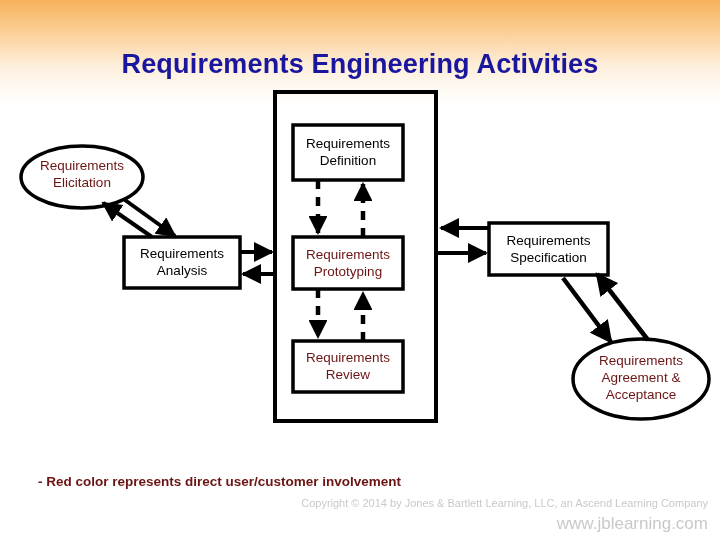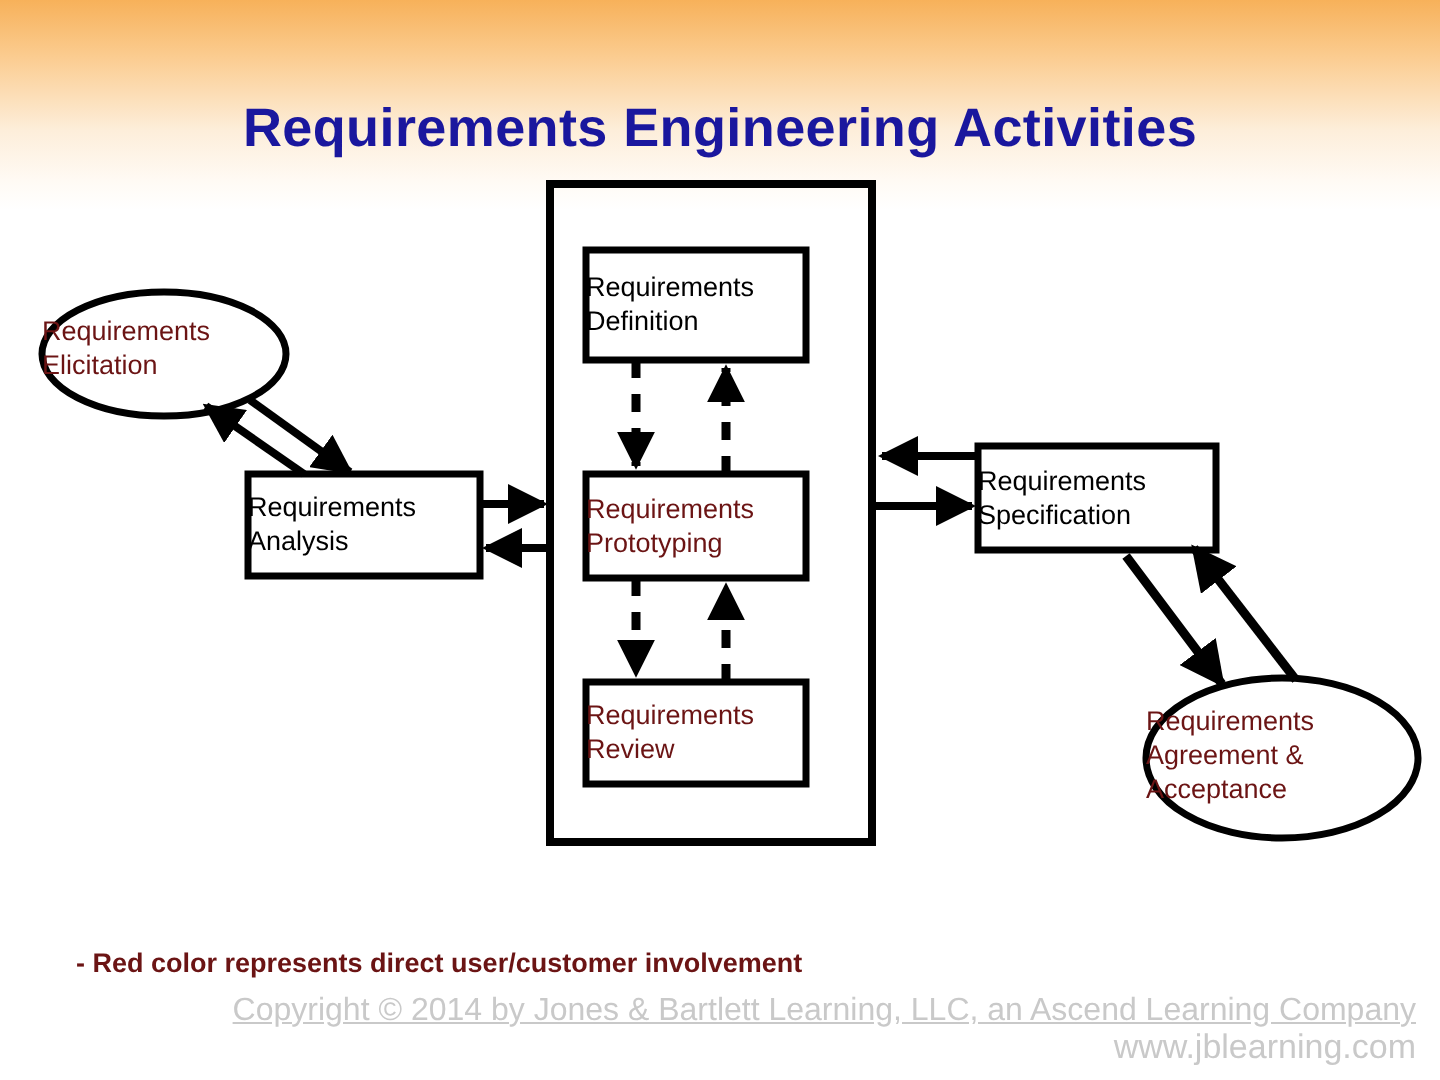--- a/index.html
+++ b/index.html
@@ -43,21 +43,21 @@
   }
   #diagram-svg {
     position: absolute;
     left: 0;
     top: 0;
     width: 720px;
     height: 540px;
   }
   .node-label {
     position: absolute;
-    text-align: left;
+    text-align: center;
     font-size: 13.5px;
     line-height: 17px;
     white-space: pre-line;
   }
   .label-black { color: #000000; }
   .label-red { color: #6b1414; }
   #legend-note {
     position: absolute;
     left: 38px;
     top: 474px;
@@ -65,24 +65,23 @@
     font-weight: bold;
     color: #6b1414;
     white-space: nowrap;
   }
   #copyright-line1 {
     position: absolute;
     left: 0;
     top: 497px;
     width: 708px;
     text-align: right;
-    font-size: 16px;
+    font-size: 11px;
     color: #c9c9c9;
     white-space: nowrap;
-    text-decoration: underline;
   }
   #copyright-line2 {
     position: absolute;
     left: 0;
     top: 514px;
     width: 708px;
     text-align: right;
     font-size: 17px;
     color: #c9c9c9;
     white-space: nowrap;

